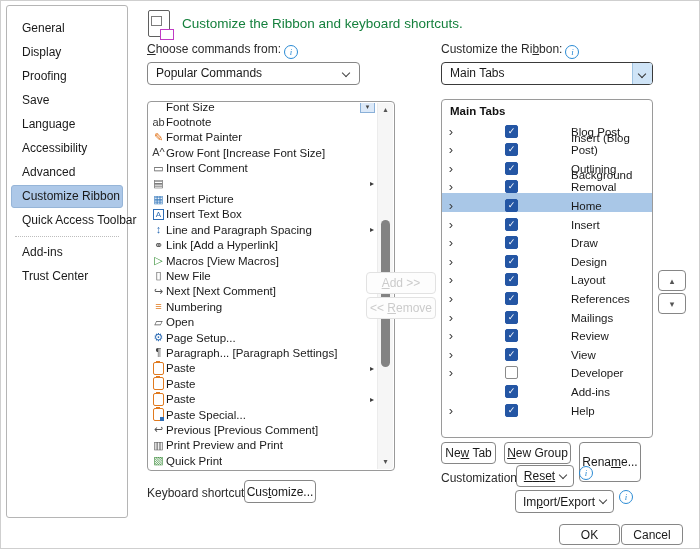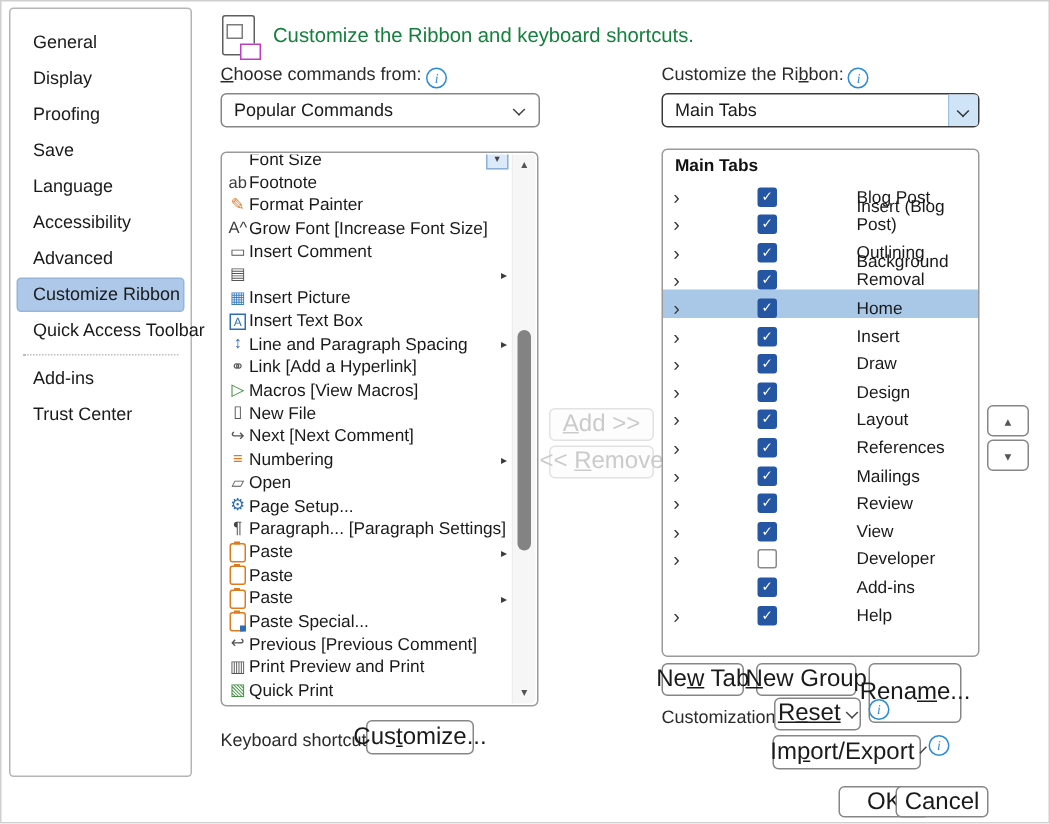--- a/index.html
+++ b/index.html
@@ -37,21 +37,21 @@
   #dd-popular{left:146px;top:61px;width:213px;}
   #dd-popular::after{content:"";position:absolute;right:10px;top:7px;width:5px;height:5px;
                      border-right:1.3px solid #444;border-bottom:1.3px solid #444;transform:rotate(45deg);}
   #dd-maintabs{left:440px;top:61px;width:212px;border:1.6px solid #3a3a3a;line-height:20px;}
   .dd-chev-cell{position:absolute;right:0;top:0;bottom:0;width:19px;background:#cfe4f7;
                 border-left:1px solid #9ec3e2;border-radius:0 2px 2px 0;}
   .dd-chev-cell::after{content:"";position:absolute;left:6px;top:8px;width:5px;height:5px;
                        border-right:1.3px solid #333;border-bottom:1.3px solid #333;transform:rotate(45deg);}
 
   
-  #cmd-list{position:absolute;left:146px;top:100px;width:212px;height:370px;border:1px solid #9a9a9a;
+  #cmd-list{position:absolute;left:146px;top:100px;width:248px;height:370px;border:1px solid #9a9a9a;
             border-radius:4px;background:#fff;overflow:hidden;box-sizing:border-box;}
   #cmd-rows{position:absolute;left:3px;top:1px;right:17px;overflow:hidden;}
   .cmd-row{display:flex;align-items:center;height:15.4px;font-size:11.5px;white-space:nowrap;cursor:default;}
   .cmd-row.partial{margin-top:-4px;}
   .cmd-ic{width:15px;min-width:15px;height:14px;display:flex;align-items:center;justify-content:center;
           font-size:11px;line-height:1;}
   .cmd-label{overflow:hidden;text-overflow:clip;}
   .flyout{margin-left:auto;color:#3a3a3a;font-size:8px;padding-right:3px;}
   .flyout::before{content:"▸";}
   .combo{margin-left:auto;margin-right:2px;width:15px;height:13px;box-sizing:border-box;border:1px solid #8ab0d8;
@@ -70,21 +70,21 @@
   
   #cmd-scroll{position:absolute;top:1px;bottom:1px;right:1px;width:15px;background:#f6f6f6;
               border-radius:0 3px 3px 0;border-left:1px solid #ececec;}
   .scr-btn{position:absolute;left:0;width:15px;height:14px;color:#555;font-size:8px;text-align:center;line-height:14px;}
   .scr-up{top:0;}   .scr-up::before{content:"▴";}
   .scr-down{bottom:0;} .scr-down::before{content:"▾";}
   #cmd-thumb{position:absolute;left:3px;width:9px;top:32%;height:40%;background:#838383;border-radius:5px;}
 
   
   .btn{position:absolute;box-sizing:border-box;border:1px solid #868686;border-radius:4px;background:#fff;
-       font-size:16px;color:#1a1a1a;display:flex;align-items:center;justify-content:center;cursor:default;white-space:nowrap;}
+       font-size:12px;color:#1a1a1a;display:flex;align-items:center;justify-content:center;cursor:default;white-space:nowrap;}
   .btn.disabled{border-color:#e2e2e2;color:#cbcbcb;background:#fdfdfd;}
   #btn-add{left:365px;top:271px;width:70px;height:22px;}
   #btn-remove{left:365px;top:296px;width:70px;height:22px;}
 
   
   #tabs-list{position:absolute;left:440px;top:98px;width:212px;height:339px;border:1px solid #9a9a9a;
              border-radius:4px;background:#fff;overflow:hidden;box-sizing:border-box;}
   #tabs-header{padding:5px 0 2px 8px;font-weight:bold;font-size:11.5px;color:#111;}
   .tab-row{display:flex;align-items:flex-end;height:18.6px;font-size:11.5px;padding-left:4px;cursor:default;gap:48px;}
   .tab-row.selected{background:#a9c7e7;}
@@ -109,21 +109,21 @@
              transform:rotate(45deg);margin-left:5px;margin-top:-3px;}
   #btn-up{left:657px;top:269px;width:28px;height:21px;color:#555;font-size:9px;}
   #btn-down{left:657px;top:292px;width:28px;height:21px;color:#555;font-size:9px;}
   .tri-up::before{content:"▴";}
   .tri-down::before{content:"▾";}
 
   
   #kb-label{left:146px;top:485px;}
   #btn-kb-customize{left:243px;top:479px;width:72px;height:23px;}
   #btn-ok{left:558px;top:523px;width:61px;height:21px;}
-  #btn-cancel{left:596px;top:523px;width:62px;height:21px;}
+  #btn-cancel{left:620px;top:523px;width:62px;height:21px;}
 </style>
 </head>
 <body>
 
 <div class="dialog">
 
   <div id="sidebar">
     <div id="sidebar-list">
         <div class="side-item">General</div>
         <div class="side-item">Display</div>

